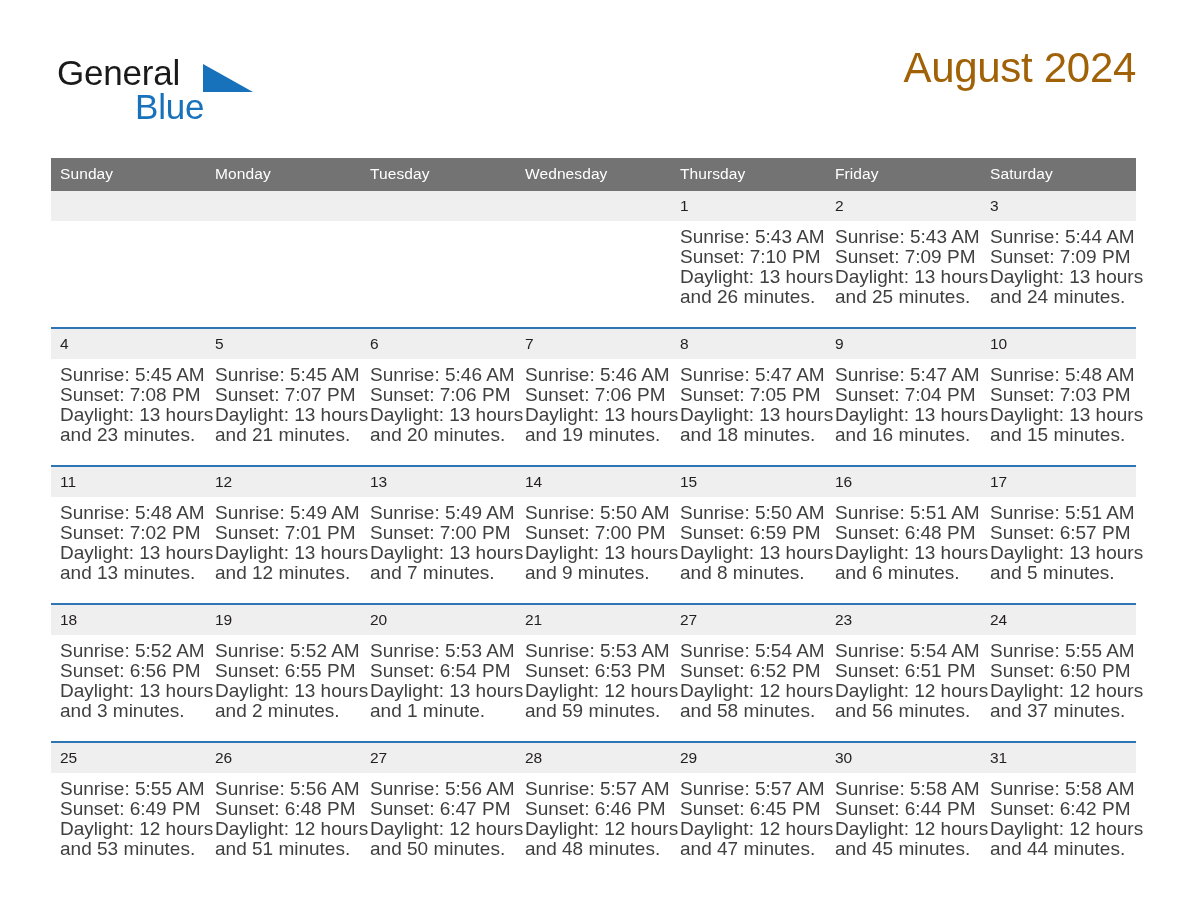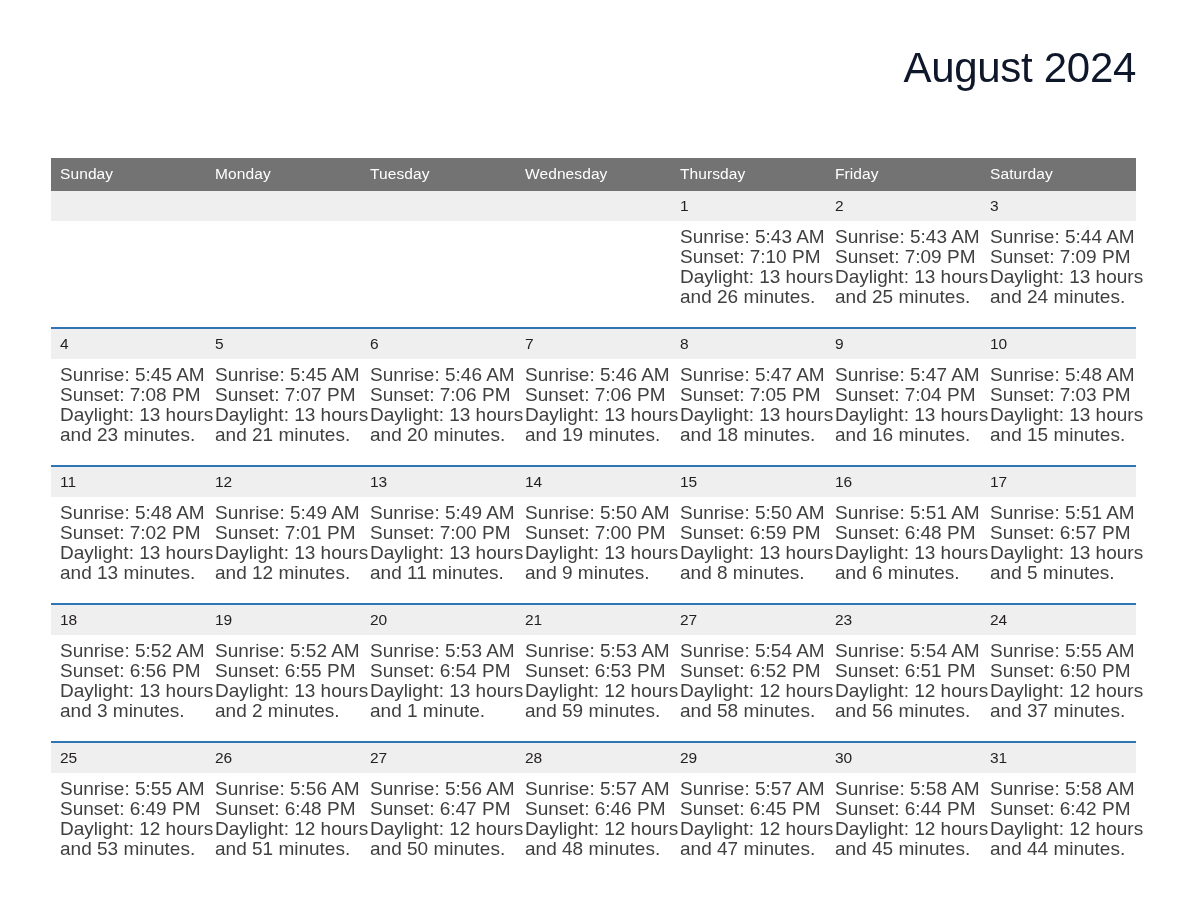--- a/index.html
+++ b/index.html
@@ -69,21 +69,21 @@
 
   .title-wrap {
     position: absolute;
     right: 0;
     top: 0;
     text-align: right;
   }
   .cal-title {
     font-size: 42px;
     line-height: 48px;
-    color: #0f172a;
+    color: #a16207;
     font-weight: normal;
     margin: 0;
     letter-spacing: -0.3px;
   }
   .cal-subtitle {
     font-size: 26px;
     line-height: 32px;
     color: #231f20;
     margin: 6px 0 0 0;
     font-weight: normal;
@@ -149,20 +149,25 @@
     background: #ffffff;
   }
 </style>
 </head>
 <body>
 
 <div class="page">
 
   <div class="header">
 
+    <div class="brand">
+      <span class="brand-line1">General</span>
+      <span class="brand-triangle"></span>
+      <span class="brand-line2">Blue</span>
+    </div>
 
     <div class="title-wrap">
       <h1 class="cal-title">August 2024</h1>
     </div>
 
   </div>
 
   <table class="calendar">
     <colgroup>
       <col style="width:14.2857%">
@@ -339,21 +344,21 @@
               <div>Daylight: 13 hours</div>
               <div>and 12 minutes.</div>
             </div>
           </td>
           <td>
             <div class="daynum">13</div>
             <div class="dayinfo">
               <div>Sunrise: 5:49 AM</div>
               <div>Sunset: 7:00 PM</div>
               <div>Daylight: 13 hours</div>
-              <div>and 11 minutes.</div>
+              <div>and 7 minutes.</div>
             </div>
           </td>
           <td>
             <div class="daynum">14</div>
             <div class="dayinfo">
               <div>Sunrise: 5:50 AM</div>
               <div>Sunset: 7:00 PM</div>
               <div>Daylight: 13 hours</div>
               <div>and 9 minutes.</div>
             </div>

